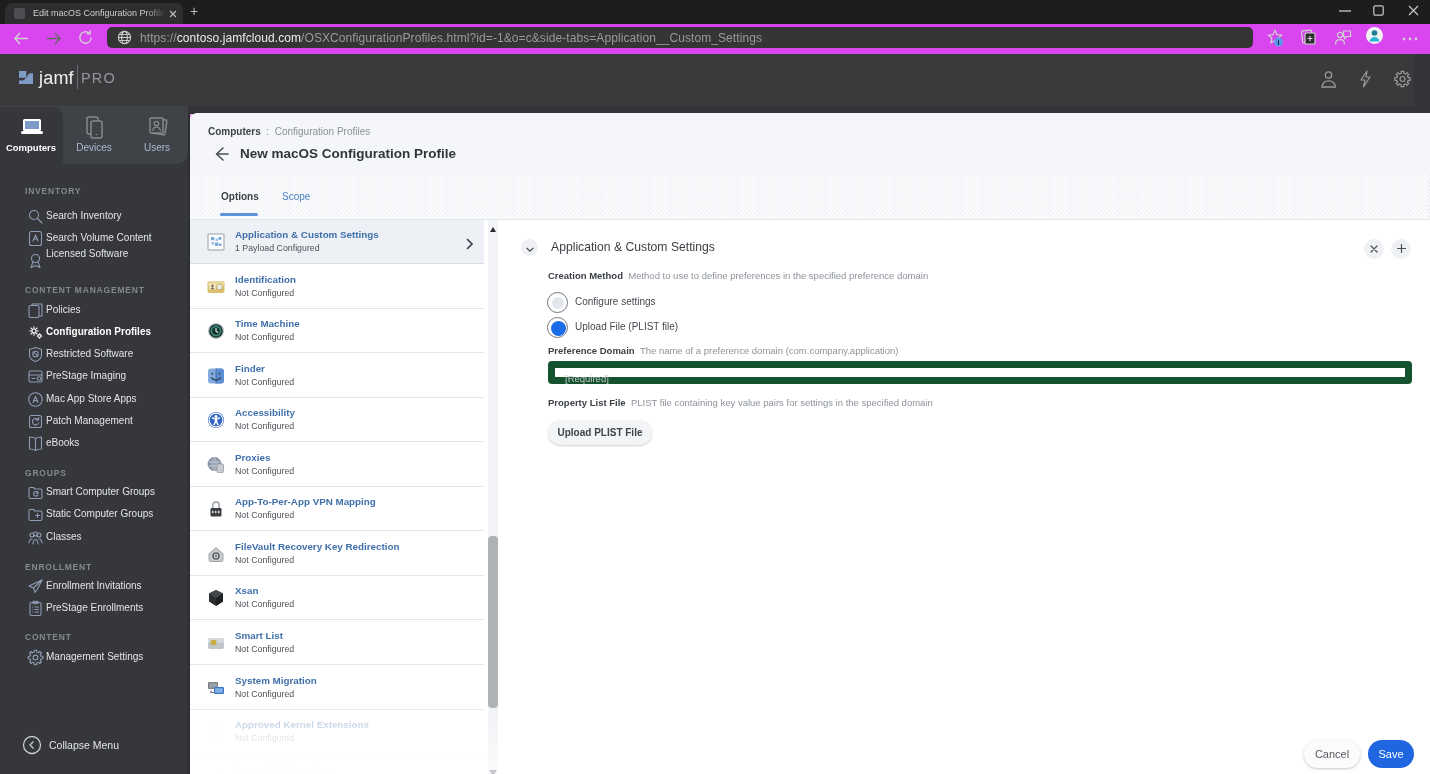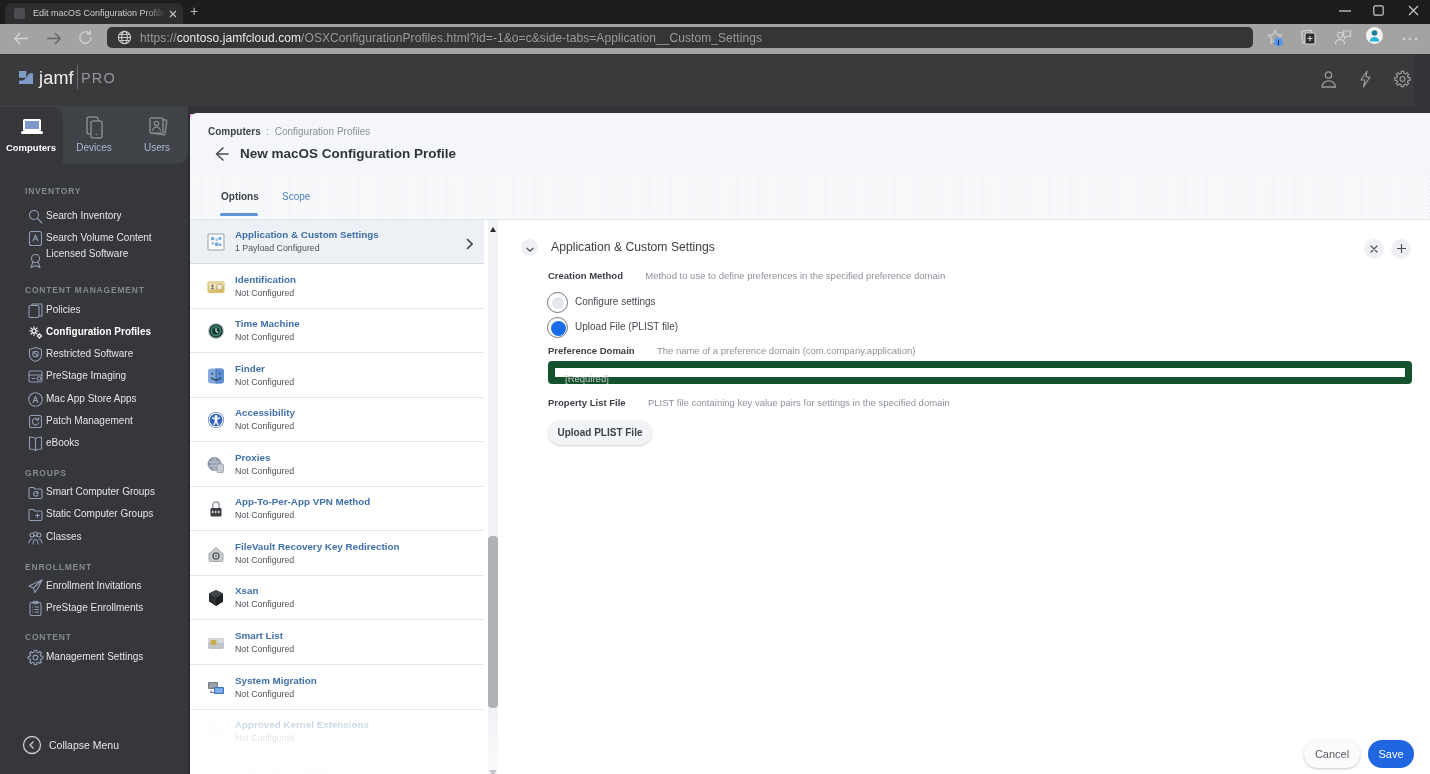--- a/index.html
+++ b/index.html
@@ -7,21 +7,21 @@
 #stage { position:relative; width:1430px; height:774px; background:#343438; }
 
 
 #tabbar { position:absolute; left:0; top:0; width:1430px; height:24px; background:#1d1d20; }
 #tab { position:absolute; left:5px; top:3px; width:178px; height:21px; background:#2e2e31; border-radius:7px 7px 0 0; }
 #tab .title { position:absolute; left:28px; top:5px; font-size:9px; color:#cfcfcf; white-space:nowrap; width:133px; overflow:hidden; -webkit-mask-image:linear-gradient(to right, #000 85%, transparent 100%); }
 #tab .fav { position:absolute; left:9px; top:5px; width:11px; height:11px; border-radius:2px; background:#4d4d52; }
 #newtab { position:absolute; left:190px; top:4px; color:#b9b9b9; font-size:14px; line-height:14px; font-weight:300; }
 #wincontrols { position:absolute; right:0; top:0; height:24px; color:#c9c9c9; }
 
-#toolbar { position:absolute; left:0; top:24px; width:1430px; height:30px; background:#a3a3a3; }
+#toolbar { position:absolute; left:0; top:24px; width:1430px; height:30px; background:#d946ef; }
 #urlfield { position:absolute; left:107px; top:3px; width:1146px; height:21px; background:#353538; border-radius:5px; }
 #urlfield .globe { position:absolute; left:10px; top:3px; }
 #urlfield .txt { position:absolute; left:33px; top:4px; font-size:12px; color:#9a9a9a; white-space:nowrap; letter-spacing:0.08px; }
 #urlfield .txt b { color:#ececec; font-weight:normal; }
 .tbic { position:absolute; top:5px; }
 
 
 #jamfhead { position:absolute; left:0; top:54px; width:1414px; height:52px; background:#3a3a3c; }
 #jlogo { position:absolute; left:19px; top:14px; }
 #jlogo .mark { position:absolute; left:0; top:3px; width:14px; height:13px; }
@@ -74,21 +74,21 @@
 #pscroll { position:absolute; left:294px; top:107px; width:18px; height:562px; background:#ffffff; }
 #pscroll .track { position:absolute; left:4px; top:0; width:10px; height:562px; background:linear-gradient(to bottom, #f2f3f6 88%, #fcfcfd 100%); }
 #pscroll .up { position:absolute; left:6px; top:7px; width:0; height:0; border-left:3.5px solid transparent; border-right:3.5px solid transparent; border-bottom:5px solid #2a2a2a; }
 #pscroll .dn { position:absolute; left:5px; bottom:6px; width:0; height:0; border-left:4px solid transparent; border-right:4px solid transparent; border-top:6px solid #c3c6cb; }
 #pscroll .thumb { position:absolute; left:4px; top:316px; width:10px; height:172px; background:#aeb1b6; border-radius:4px; }
 
 
 #dpanel { position:absolute; left:313px; top:107px; width:927px; height:562px; background:#ffffff; }
 .circbtn { position:absolute; width:20px; height:20px; border-radius:50%; background:#eef0f4; color:#4c5158; text-align:center; }
 .flabel { position:absolute; font-size:9.5px; font-weight:bold; color:#3c4147; }
-.fdesc { font-weight:normal; color:#8d939a;margin-left:17px; }
+.fdesc { font-weight:normal; color:#8d939a; }
 .radio { position:absolute; width:21px; height:21px; border:1.5px solid #70767d; border-radius:50%; background:#fff; }
 .radio .dot { position:absolute; left:4px; top:4px; width:12px; height:12px; border-radius:50%; background:#e2e7ee; }
 .radio.on .dot { left:2.5px; top:2.5px; width:15px; height:15px; background:#1a6be8; }
 .rlabel { position:absolute; font-size:10px; color:#45494f; }
 
 
 #btn-cancel { position:absolute; left:1114px; top:627px; width:56px; height:28px; border-radius:14px; background:#fbfbfc; box-shadow:0 1px 3px rgba(0,0,0,0.22); text-align:center; line-height:28px; font-size:11px; color:#565b61; }
 #btn-save { position:absolute; left:1178px; top:627px; width:46px; height:28px; border-radius:14px; background:#1f66e0; text-align:center; line-height:28px; font-size:11px; color:#ffffff; }
 </style>
 </head>
@@ -404,21 +404,21 @@
             </svg>
             <div class="t">Proxies</div>
             <div class="s">Not Configured</div>
           </div>
           <div class="prow" style="top: 267px;">
             <svg class="icon" viewBox="0 0 18 18">
               <rect x="3.5" y="8" width="11" height="8.5" rx="1.2" fill="#3c4043"></rect>
               <path d="M5 10.5l2.2 1.5-2.2 1.5zM8 10.5l2.2 1.5-2.2 1.5zM11 10.5l2.2 1.5-2.2 1.5z" fill="#e8eaec"></path>
               <path d="M5.8 8V5.2a3.2 3.2 0 0 1 6.4 0V8" fill="none" stroke="#aab0b6" stroke-width="1.8"></path>
             </svg>
-            <div class="t">App-To-Per-App VPN Method</div>
+            <div class="t">App-To-Per-App VPN Mapping</div>
             <div class="s">Not Configured</div>
           </div>
           <div class="prow" style="top: 312px;">
             <svg class="icon" viewBox="0 0 18 18">
               <path d="M2 9l7-6.5L16 9v6a1.5 1.5 0 0 1-1.5 1.5h-11A1.5 1.5 0 0 1 2 15z" fill="#c9ccd1" stroke="#8d9196" stroke-width="0.8"></path>
               <circle cx="9" cy="11" r="3.8" fill="#5e6266"></circle>
               <circle cx="9" cy="11" r="2.2" fill="#d8dadd"></circle>
               <circle cx="9" cy="11" r="0.9" fill="#4b4e52"></circle>
             </svg>
             <div class="t">FileVault Recovery Key Redirection</div>

